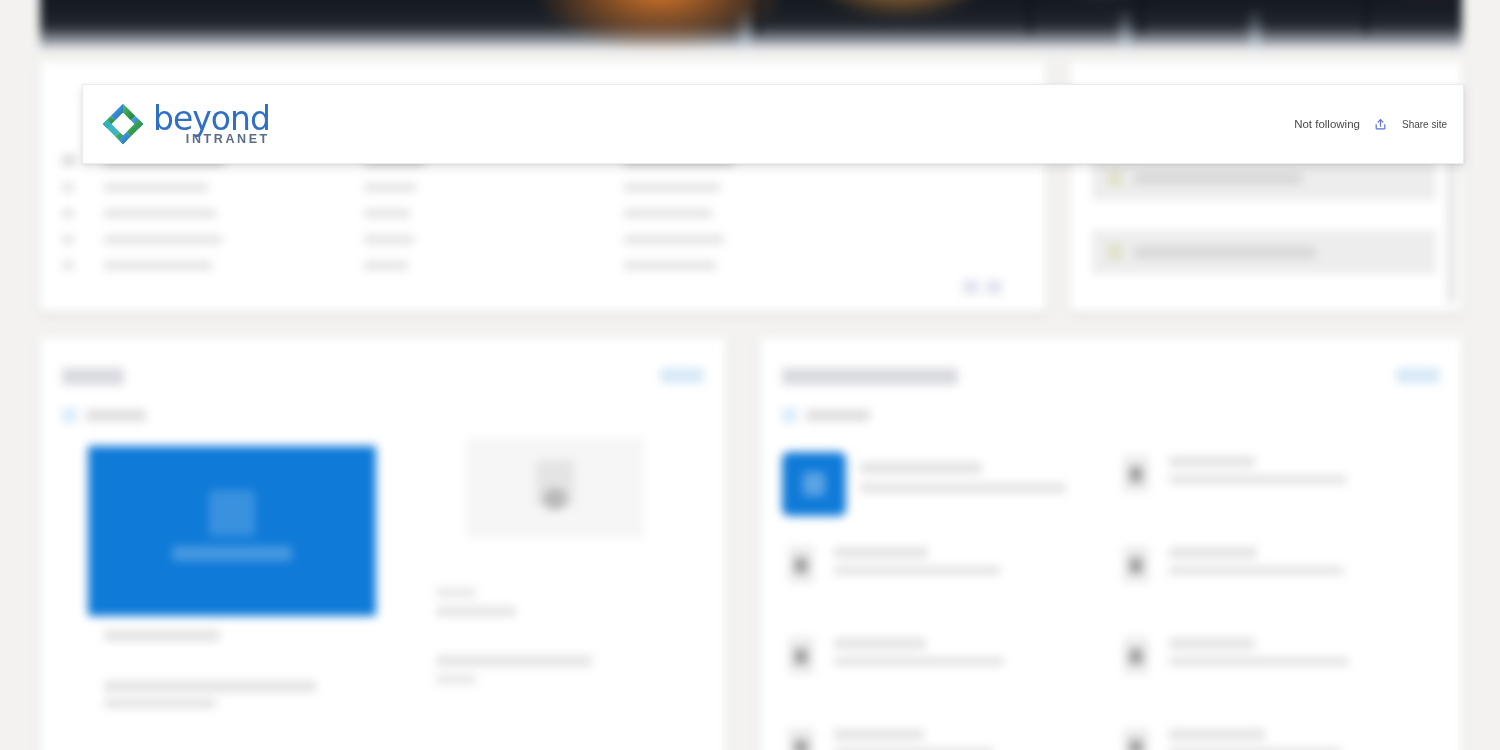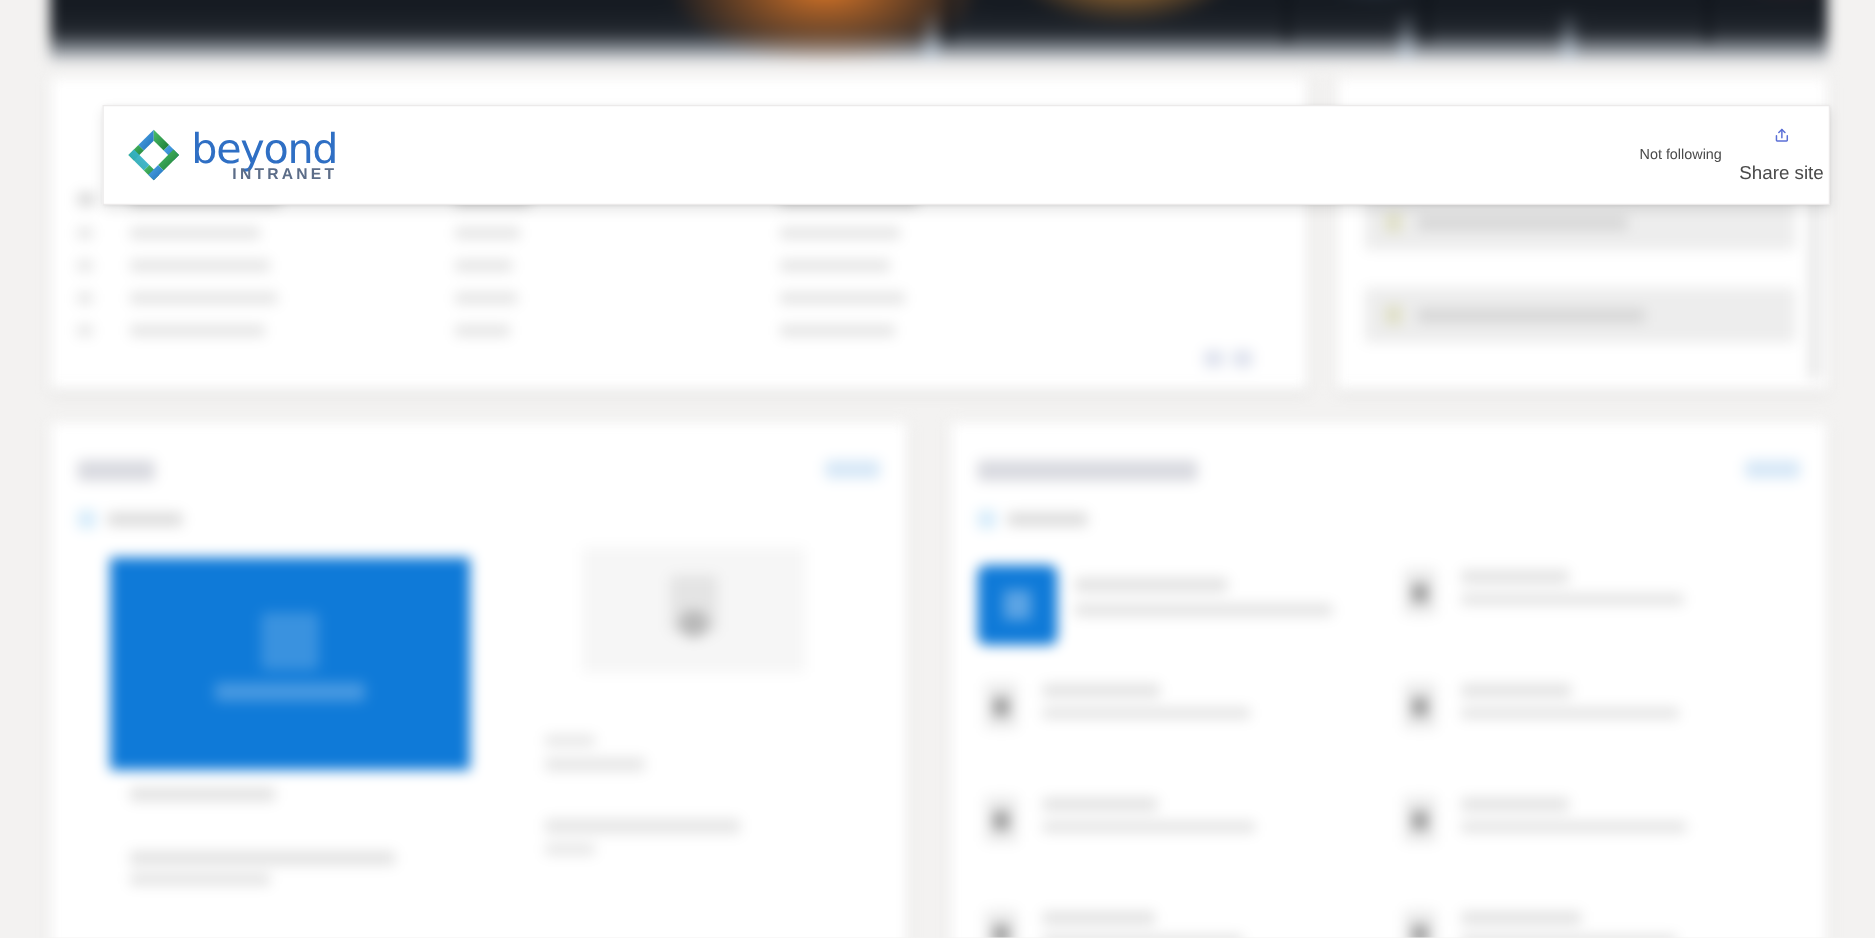--- a/index.html
+++ b/index.html
@@ -135,23 +135,23 @@
 
   .nav-links { display: flex; align-items: center; gap: 0; }
   .nav-link {
     font-size: 14.5px; color: #323130; padding: 0 15px; white-space: nowrap;
     cursor: pointer; text-decoration: none; line-height: 1;
   }
   .nav-more {
     font-size: 21px; color: #555; letter-spacing: 3px; padding: 0 12px 8px 18px;
     cursor: pointer; line-height: 1;
   }
-  .nav-right { margin-left: auto; display: flex; align-items: center; padding-right: 4px; gap: 14px; }
+  .nav-right { margin-left: auto; display: flex; align-items: center; padding-right: 16px; gap: 14px; }
   .follow { font-size: 11.5px; color: #4a4a4a; cursor: pointer; white-space: nowrap; }
-  .share { display: flex; align-items: center; gap: 15px; font-size: 15px; color: #4a4a4a; cursor: pointer; white-space: nowrap; flex-direction: column; }
+  .share { display: flex; align-items: center; gap: 15px; font-size: 10px; color: #4a4a4a; cursor: pointer; white-space: nowrap; }
   .share svg { display: block; }
 </style>
 </head>
 <body>
 
 <div id="stage">
 
   <div class="blur-layer">
 
     <div class="hero">

